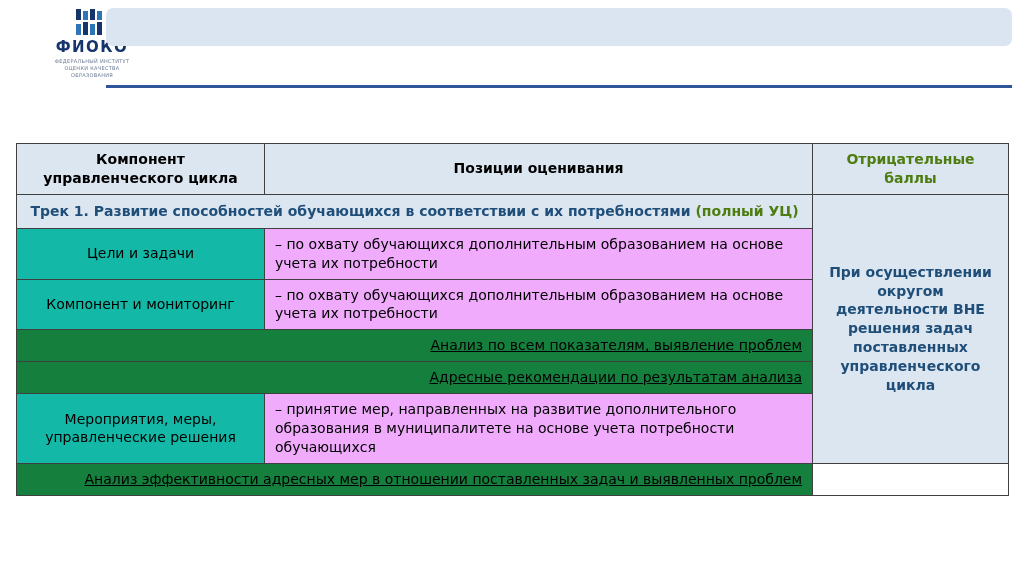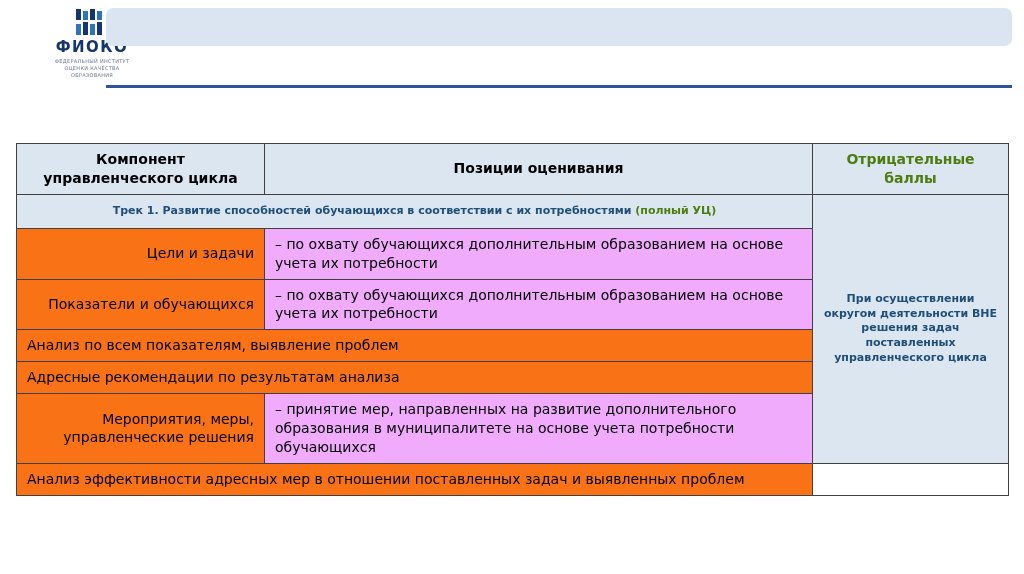--- a/index.html
+++ b/index.html
@@ -91,28 +91,29 @@
     height: 46px;
     font-size: 14px;
   }
   .red { color: #4d7c0f; }
   .track-row td {
     background: #dce6f1;
     color: #1f4e79;
     font-weight: bold;
     text-align: center;
     height: 34px;
-    font-size: 11px;
+    font-size: 14px;
   }
-  .label-cell { background: #f97316; text-align: right; }
+  .label-cell { background: #14b8a6; text-align: center; }
   .content-cell { background: #f0abfc; text-align: left; }
   .span-cell {
-    background: #f97316;
-    text-align: left;
+    background: #15803d;
+    text-align: right;
     height: 30px;
+    text-decoration: underline;
   }
   .note-cell {
     background: #ffffff;
     text-align: center;
     vertical-align: middle;
     font-size: 16px;
     line-height: 1.55;
     padding: 10px 12px;
   }
   .empty-cell { background: #ffffff; height: 32px; }
@@ -159,21 +160,21 @@
           <span>Трек 1. Развитие способностей обучающихся в соответствии с их потребностями</span>
           <span class="red">(полный УЦ)</span>
         </td>
         <td rowspan="6" class="note-cell">При осуществлении округом деятельности ВНЕ решения задач поставленных управленческого цикла</td>
       </tr>
       <tr>
         <td class="label-cell">Цели и задачи</td>
         <td class="content-cell">– по охвату обучающихся дополнительным образованием на основе учета их потребности</td>
       </tr>
       <tr>
-        <td class="label-cell">Показатели и обучающихся</td>
+        <td class="label-cell">Компонент и мониторинг</td>
         <td class="content-cell">– по охвату обучающихся дополнительным образованием на основе учета их потребности</td>
       </tr>
       <tr>
         <td colspan="2" class="span-cell">Анализ по всем показателям, выявление проблем</td>
       </tr>
       <tr>
         <td colspan="2" class="span-cell">Адресные рекомендации по результатам анализа</td>
       </tr>
       <tr>
         <td class="label-cell">Мероприятия, меры, управленческие решения</td>

